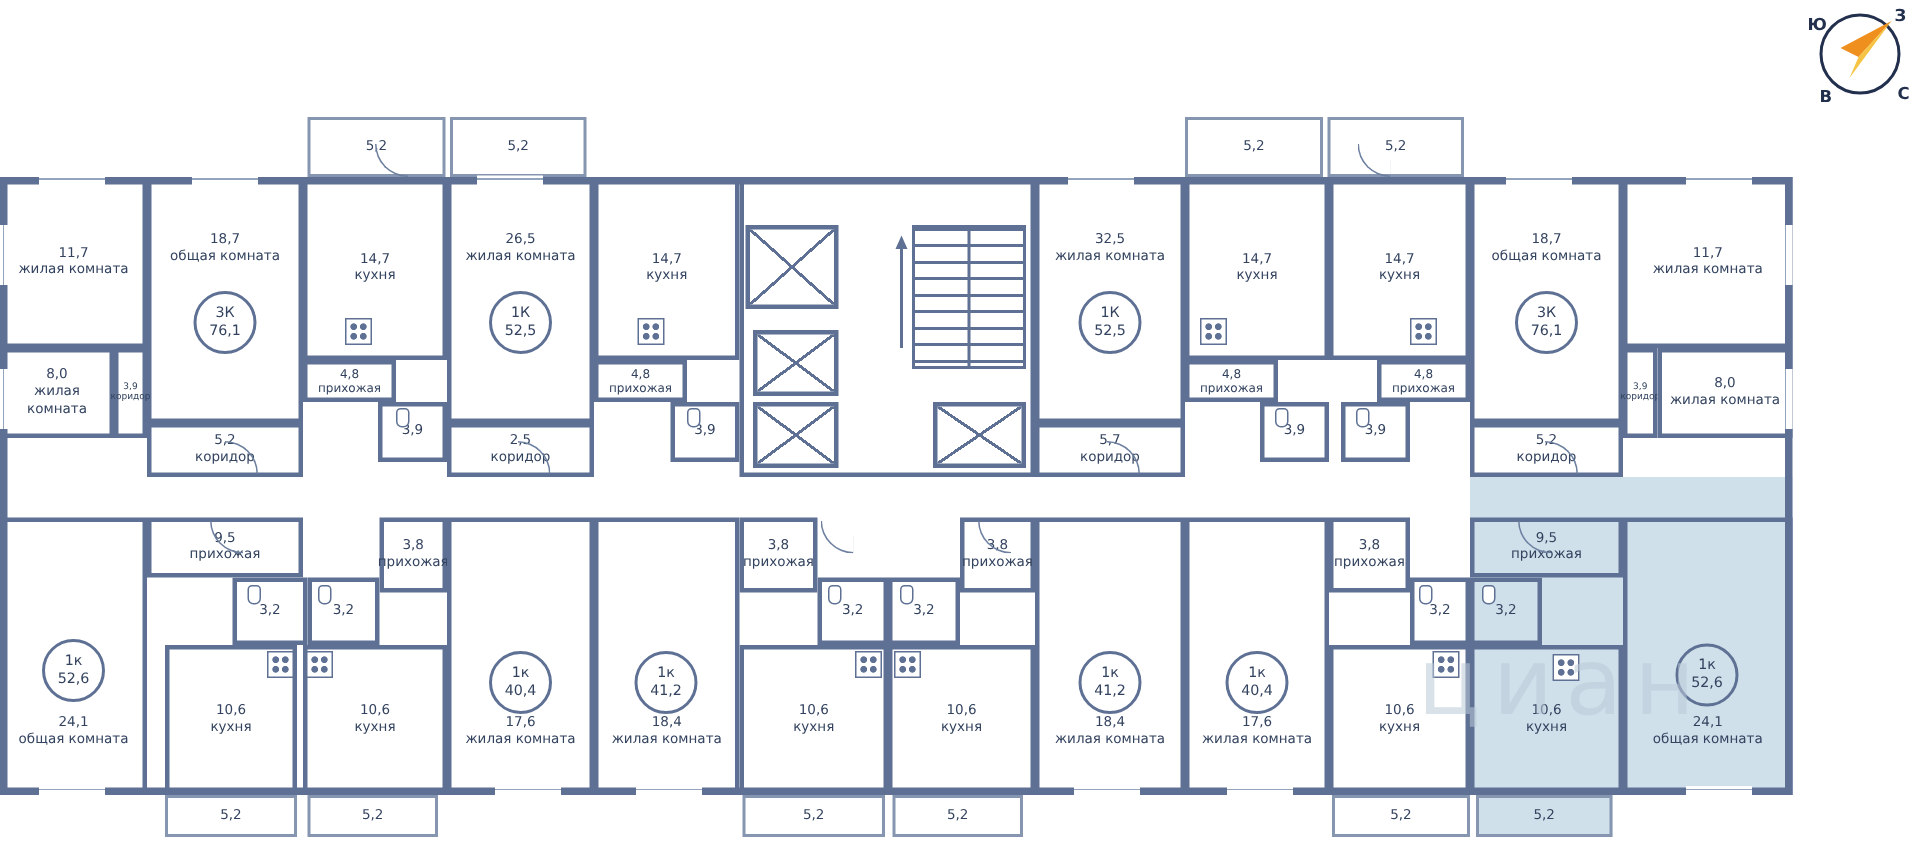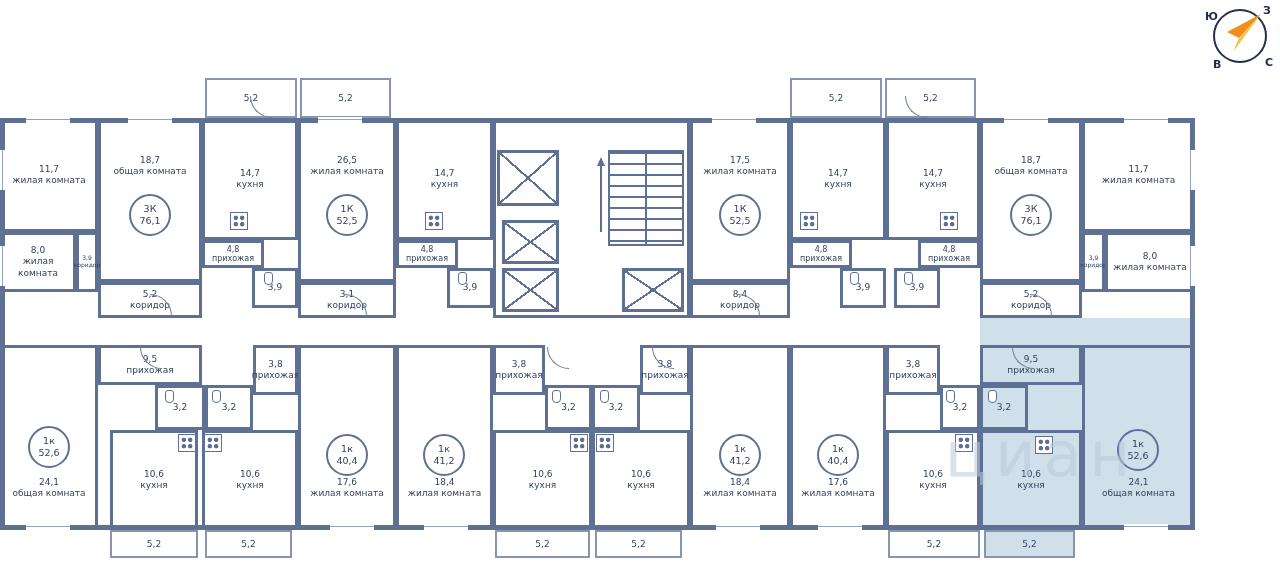--- a/index.html
+++ b/index.html
@@ -94,21 +94,21 @@
     </div>
   <div class="room up" style="left:298px;top:118px;width:98px;height:164px">
       <span class="ra">26,5</span>
       <span class="rn">жилая комната</span>
     </div>
   <div class="room" style="left:396px;top:118px;width:97px;height:122px">
       <span class="ra">14,7</span>
       <span class="rn">кухня</span>
     </div>
   <div class="room up" style="left:690px;top:118px;width:100px;height:164px">
-      <span class="ra">17,5</span>
+      <span class="ra">32,5</span>
       <span class="rn">жилая комната</span>
     </div>
   <div class="room" style="left:790px;top:118px;width:96px;height:122px">
       <span class="ra">14,7</span>
       <span class="rn">кухня</span>
     </div>
   <div class="room" style="left:886px;top:118px;width:94px;height:122px">
       <span class="ra">14,7</span>
       <span class="rn">кухня</span>
     </div>
@@ -134,33 +134,33 @@
     </div>
   <div class="room sm" style="left:202px;top:240px;width:62px;height:28px">
       <span class="ra">4,8</span>
       <span class="rn">прихожая</span>
     </div>
   <div class="room" style="left:252px;top:268px;width:46px;height:40px">
       <span class="ra">3,9</span>
       <span class="rn"></span>
     </div>
   <div class="room" style="left:298px;top:282px;width:98px;height:36px">
-      <span class="ra">3,1</span>
+      <span class="ra">2,5</span>
       <span class="rn">коридор</span>
     </div>
   <div class="room sm" style="left:396px;top:240px;width:62px;height:28px">
       <span class="ra">4,8</span>
       <span class="rn">прихожая</span>
     </div>
   <div class="room" style="left:447px;top:268px;width:46px;height:40px">
       <span class="ra">3,9</span>
       <span class="rn"></span>
     </div>
   <div class="room" style="left:690px;top:282px;width:100px;height:36px">
-      <span class="ra">8,4</span>
+      <span class="ra">5,7</span>
       <span class="rn">коридор</span>
     </div>
   <div class="room sm" style="left:790px;top:240px;width:62px;height:28px">
       <span class="ra">4,8</span>
       <span class="rn">прихожая</span>
     </div>
   <div class="room" style="left:840px;top:268px;width:46px;height:40px">
       <span class="ra">3,9</span>
       <span class="rn"></span>
     </div>

